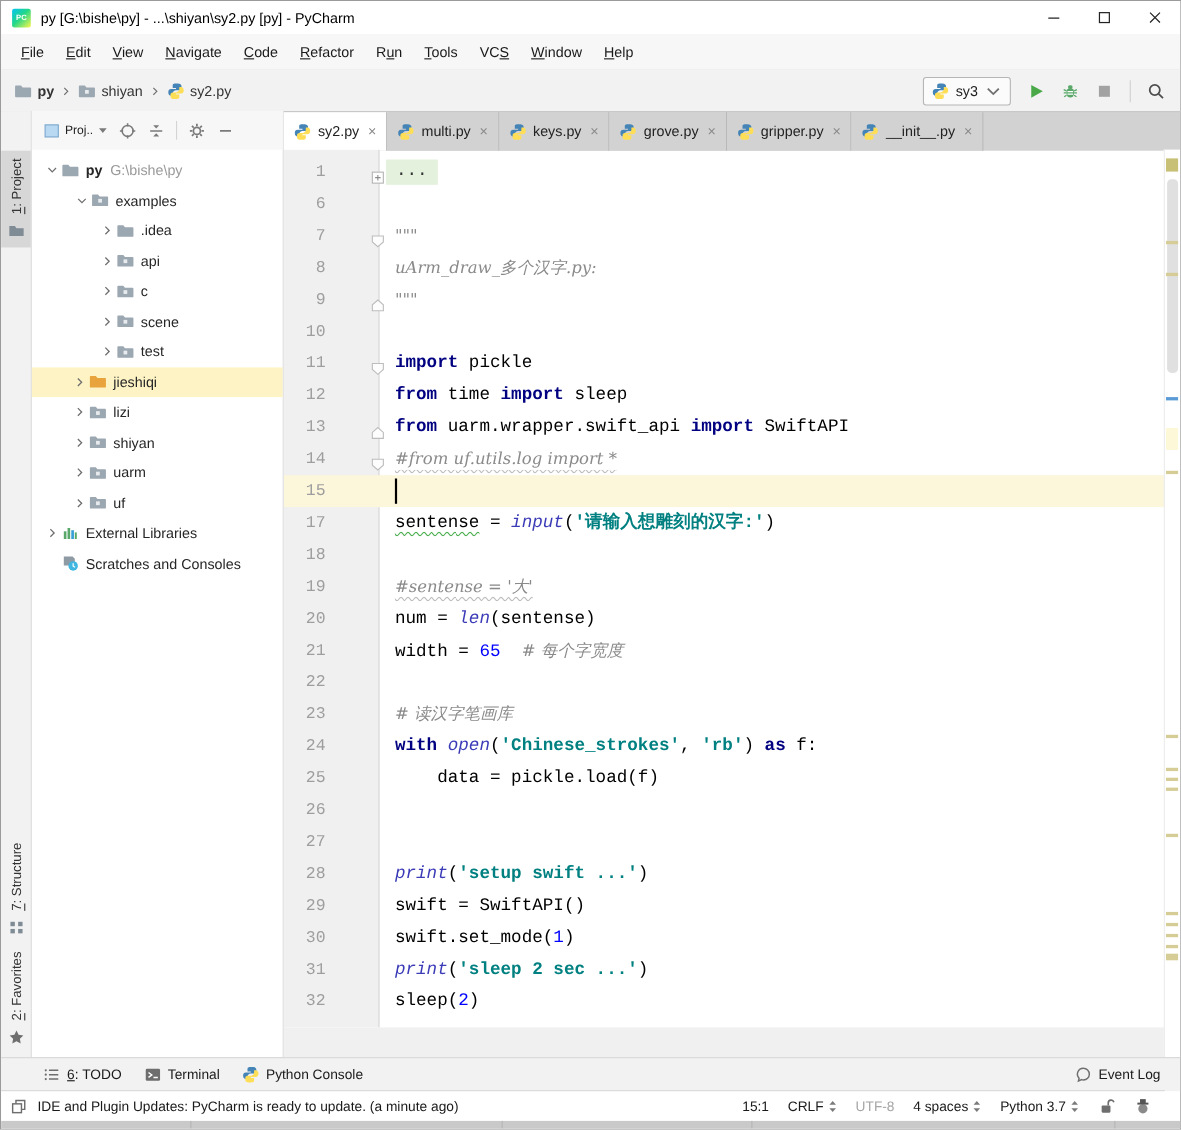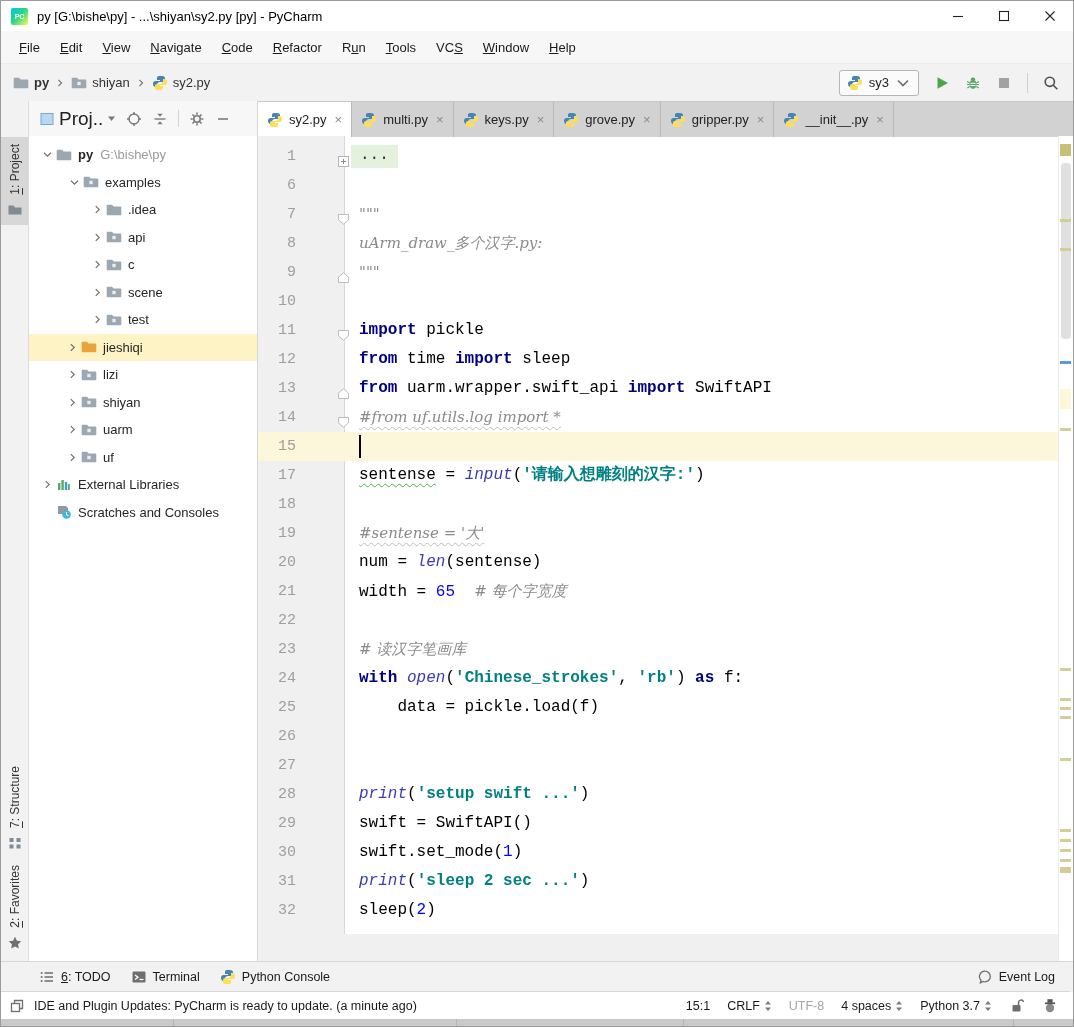--- a/index.html
+++ b/index.html
@@ -37,21 +37,21 @@
   .stripe{width:27px;background:#f2f2f2;border-right:1px solid #dcdcdc;display:flex;flex-direction:column;align-items:center;}
   .stripe-btn{display:flex;flex-direction:column;align-items:center;gap:7px;padding:7px 0;width:100%;}
   .stripe-btn.active{background:#d7d7d7;}
   .stripe-label{writing-mode:vertical-rl;transform:rotate(180deg);font-size:12px;color:#333;}
   .stripe-spacer{margin-top:auto;}
   .st-bot{margin-bottom:4px;}
 
   
   .project{width:228px;background:#fff;border-right:1px solid #d7d7d7;display:flex;flex-direction:column;}
   .proj-header{height:35px;display:flex;align-items:center;gap:10px;padding:0 8px 0 10px;background:#f7f7f7;}
-  .proj-title{font-size:19px;color:#222;display:flex;align-items:center;gap:4px;}
+  .proj-title{font-size:11px;color:#222;display:flex;align-items:center;gap:4px;}
   .ph-sep{width:1px;height:17px;background:#d4d4d4;}
   .tree{padding-top:5px;}
   .tree-row{height:27.5px;display:flex;align-items:center;font-size:13px;color:#262626;white-space:nowrap;}
   .tree-row.selected{background:var(--sel-row,#fdf3c5);}
   .tr-chev{width:17px;display:inline-flex;justify-content:center;flex:none;}
   .tr-ic{margin-right:6px;flex:none;}
   .tr-label.bold{font-weight:bold;}
   .tr-suffix{color:#9a9a9a;margin-left:7px;}
 
   
@@ -89,21 +89,21 @@
   .es-mark{position:absolute;left:1px;width:11px;}
   .es-thumb{position:absolute;left:2px;width:10px;background:#e0e0e0;border-radius:4px;}
 
   
   .toolwin-bar{position:absolute;left:0;right:0;bottom:34px;height:30px;background:#f2f2f2;border-top:1px solid #d7d7d7;
     display:flex;align-items:center;font-size:12.5px;color:#1a1a1a;}
   .tw-left{display:flex;align-items:center;gap:20px;padding-left:38px;}
   .tw-item{display:flex;align-items:center;gap:6px;}
   .tw-right{margin-left:auto;display:flex;align-items:center;gap:6px;padding-right:18px;}
 
-  .statusbar{position:absolute;left:0;right:3px;bottom:7px;height:27px;background:#fff;border-top:1px solid #d7d7d7;
+  .statusbar{position:absolute;left:0;right:14px;bottom:7px;height:27px;background:#fff;border-top:1px solid #d7d7d7;
     display:flex;align-items:center;font-size:12.5px;color:#1a1a1a;}
   .sb-left{display:flex;align-items:center;gap:9px;padding-left:8px;}
   .sb-right{margin-left:auto;display:flex;align-items:center;gap:17px;padding-right:12px;}
   .sb-item{display:flex;align-items:center;gap:4px;}
   .sb-item.muted{color:#a6a6a6;}
   .taskbar-edge{position:absolute;left:0;right:0;bottom:0;height:7px;background:#c9c9c9;}
   .te-tick{position:absolute;top:0;bottom:0;width:1px;background:#b5b5b5;}
 </style>
 </head>
 <body>

